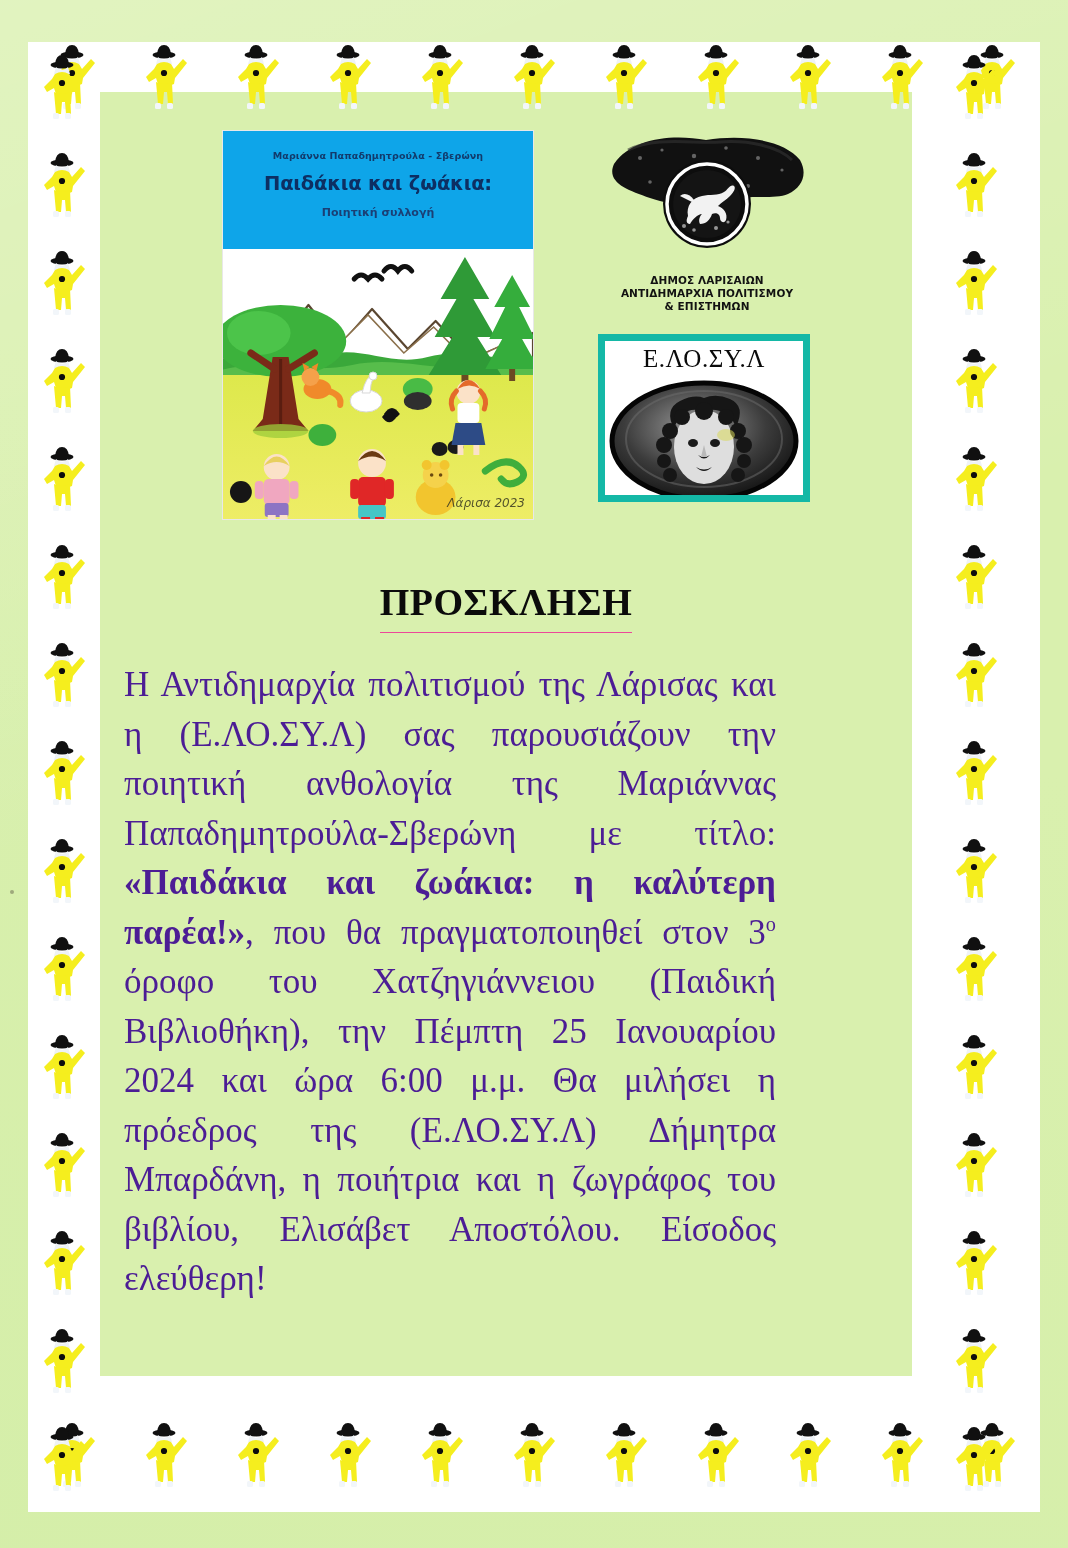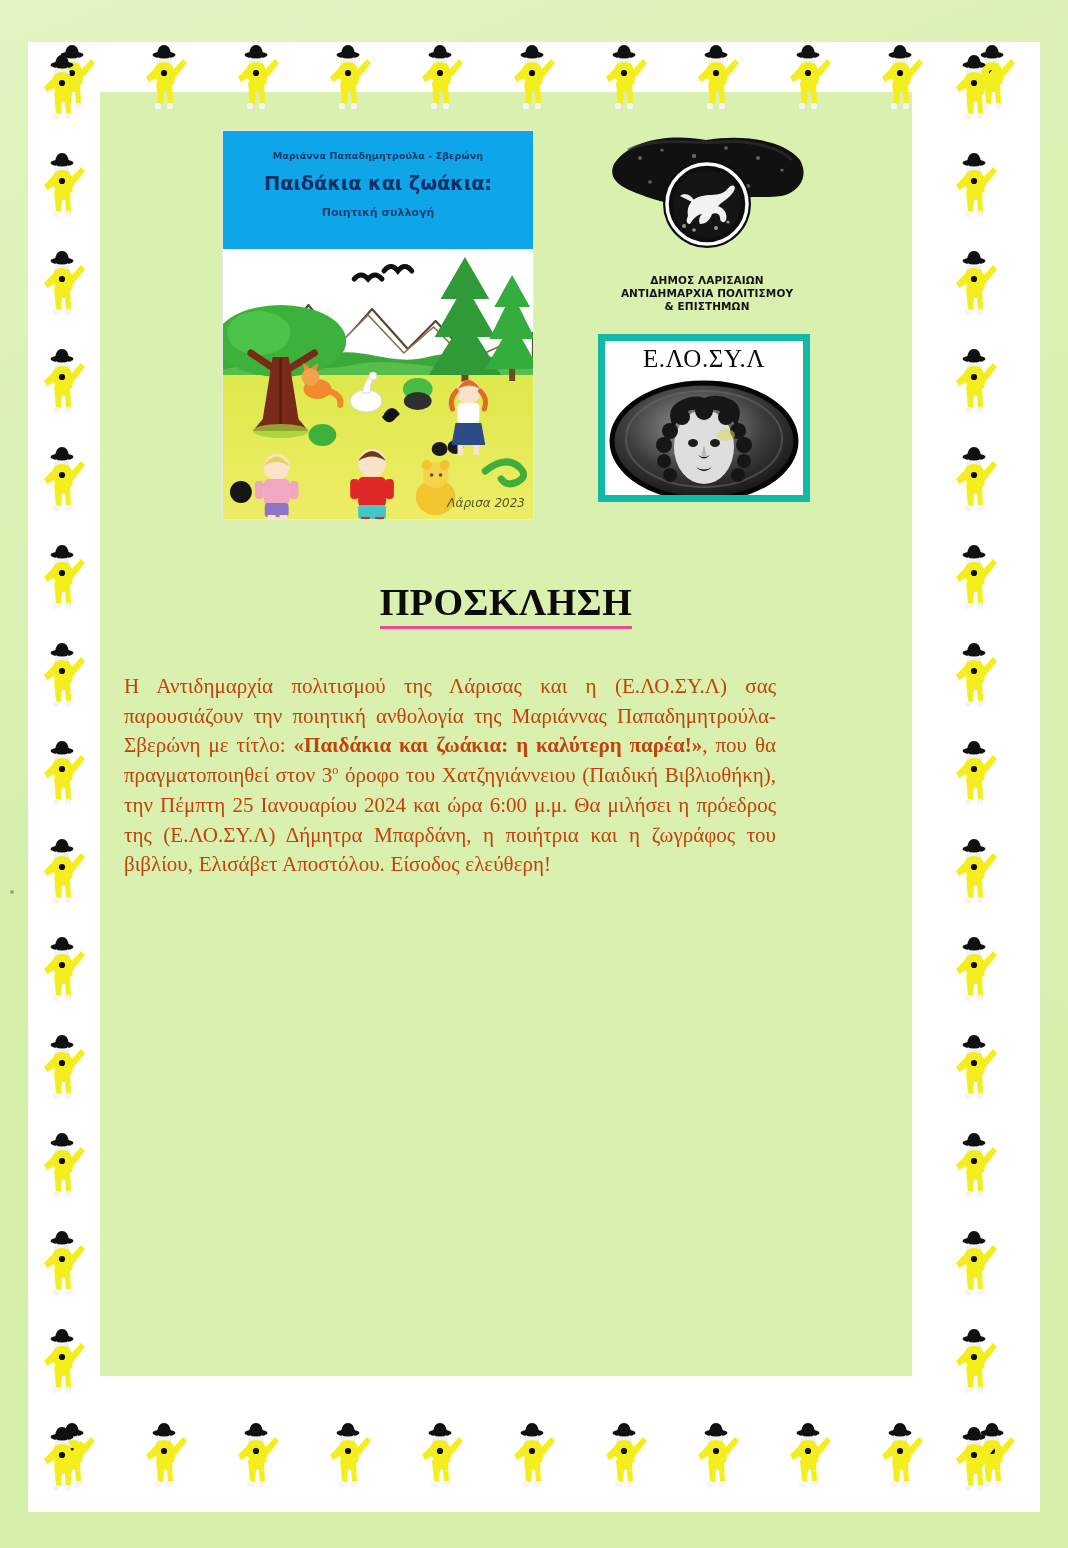--- a/index.html
+++ b/index.html
@@ -238,38 +238,37 @@
     top: 488px;
     width: 812px;
     text-align: center;
     font-family: "Liberation Serif", "DejaVu Serif", serif;
     font-weight: 700;
     font-size: 38px;
     letter-spacing: .5px;
     color: #0b0b0b;
   }
   .heading span {
-    border-bottom: 3px solid #ec4899;
-    padding-bottom: 3px;
+    border-bottom: 1px solid #ec4899;
+    padding-bottom: 9px;
   }
 
   
   .body-text {
     position: absolute;
     left: 24px;
     top: 568px;
     width: 652px;
     text-align: justify;
     text-align-last: left;
     font-family: "Liberation Serif", "DejaVu Serif", serif;
-    font-size: 21px;
+    font-size: 35px;
     line-height: 1.415;
-    color: #c2410c;
+    color: #4c1d95;
     word-spacing: .5px;
-    margin-top: 12px;
   }
   .body-text b { font-weight: 700; }
   .body-text sup {
     font-size: .58em;
     vertical-align: super;
     line-height: 0;
   }
 
   
   .speck {

